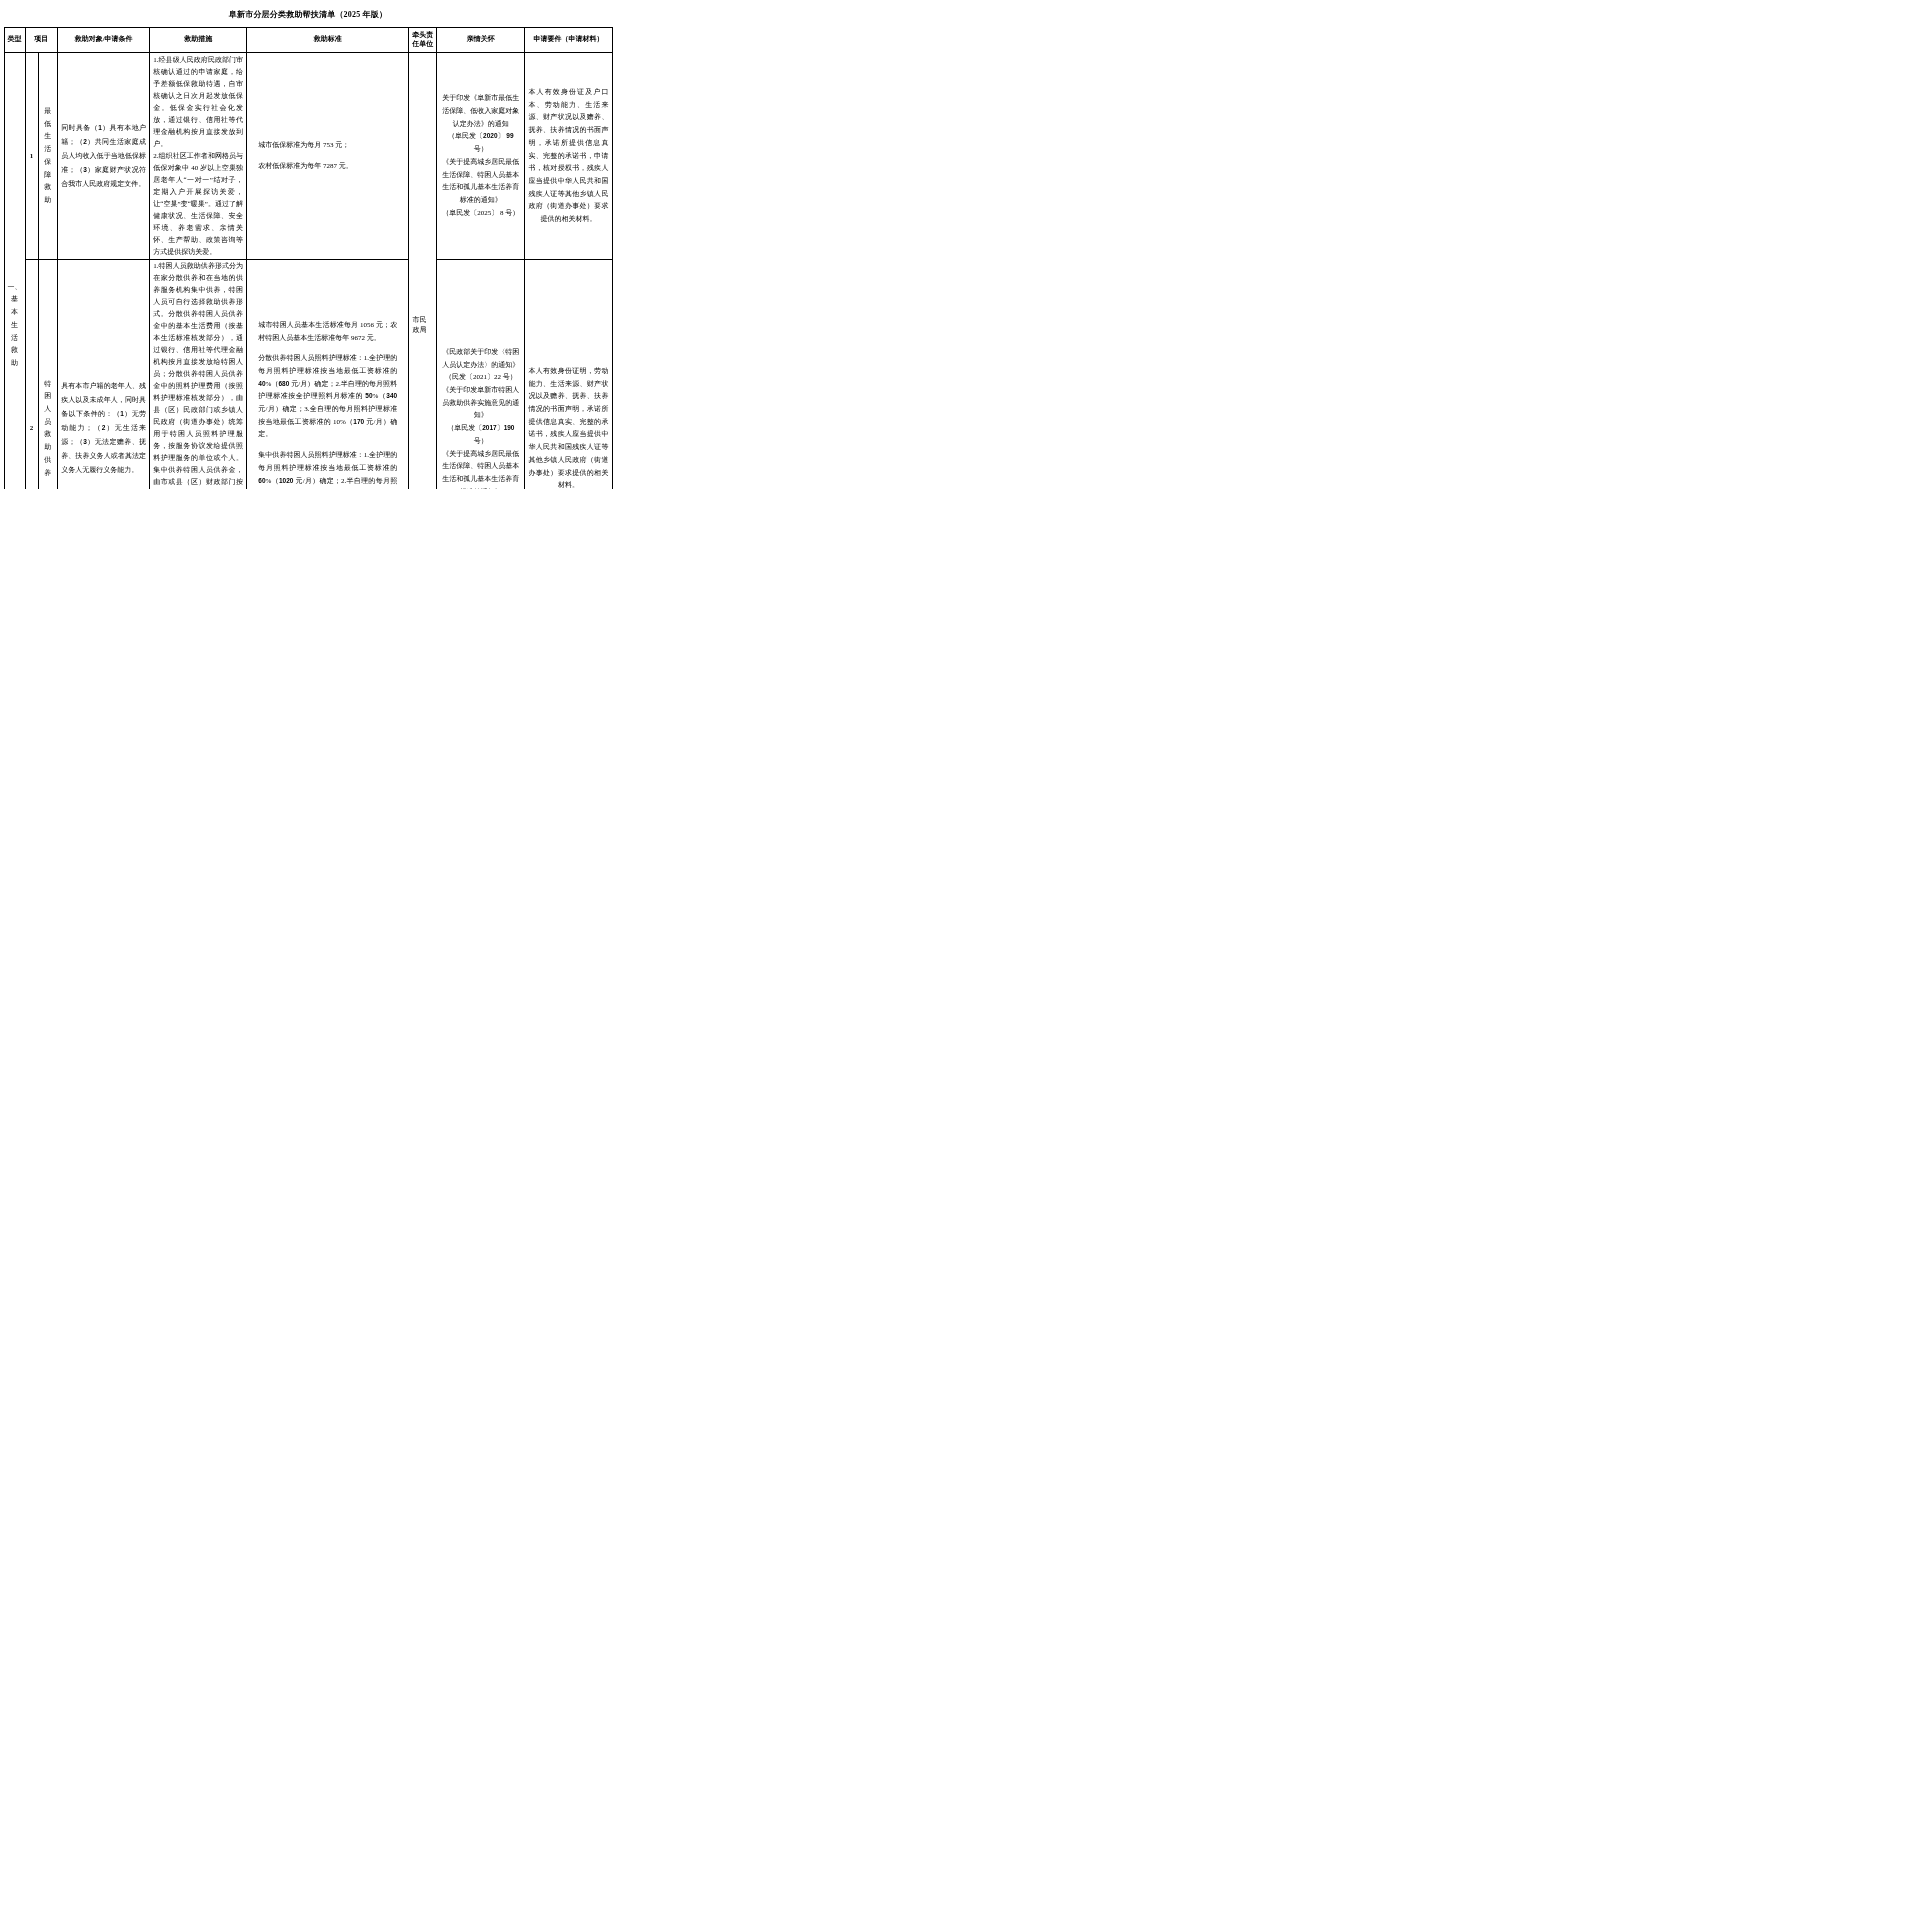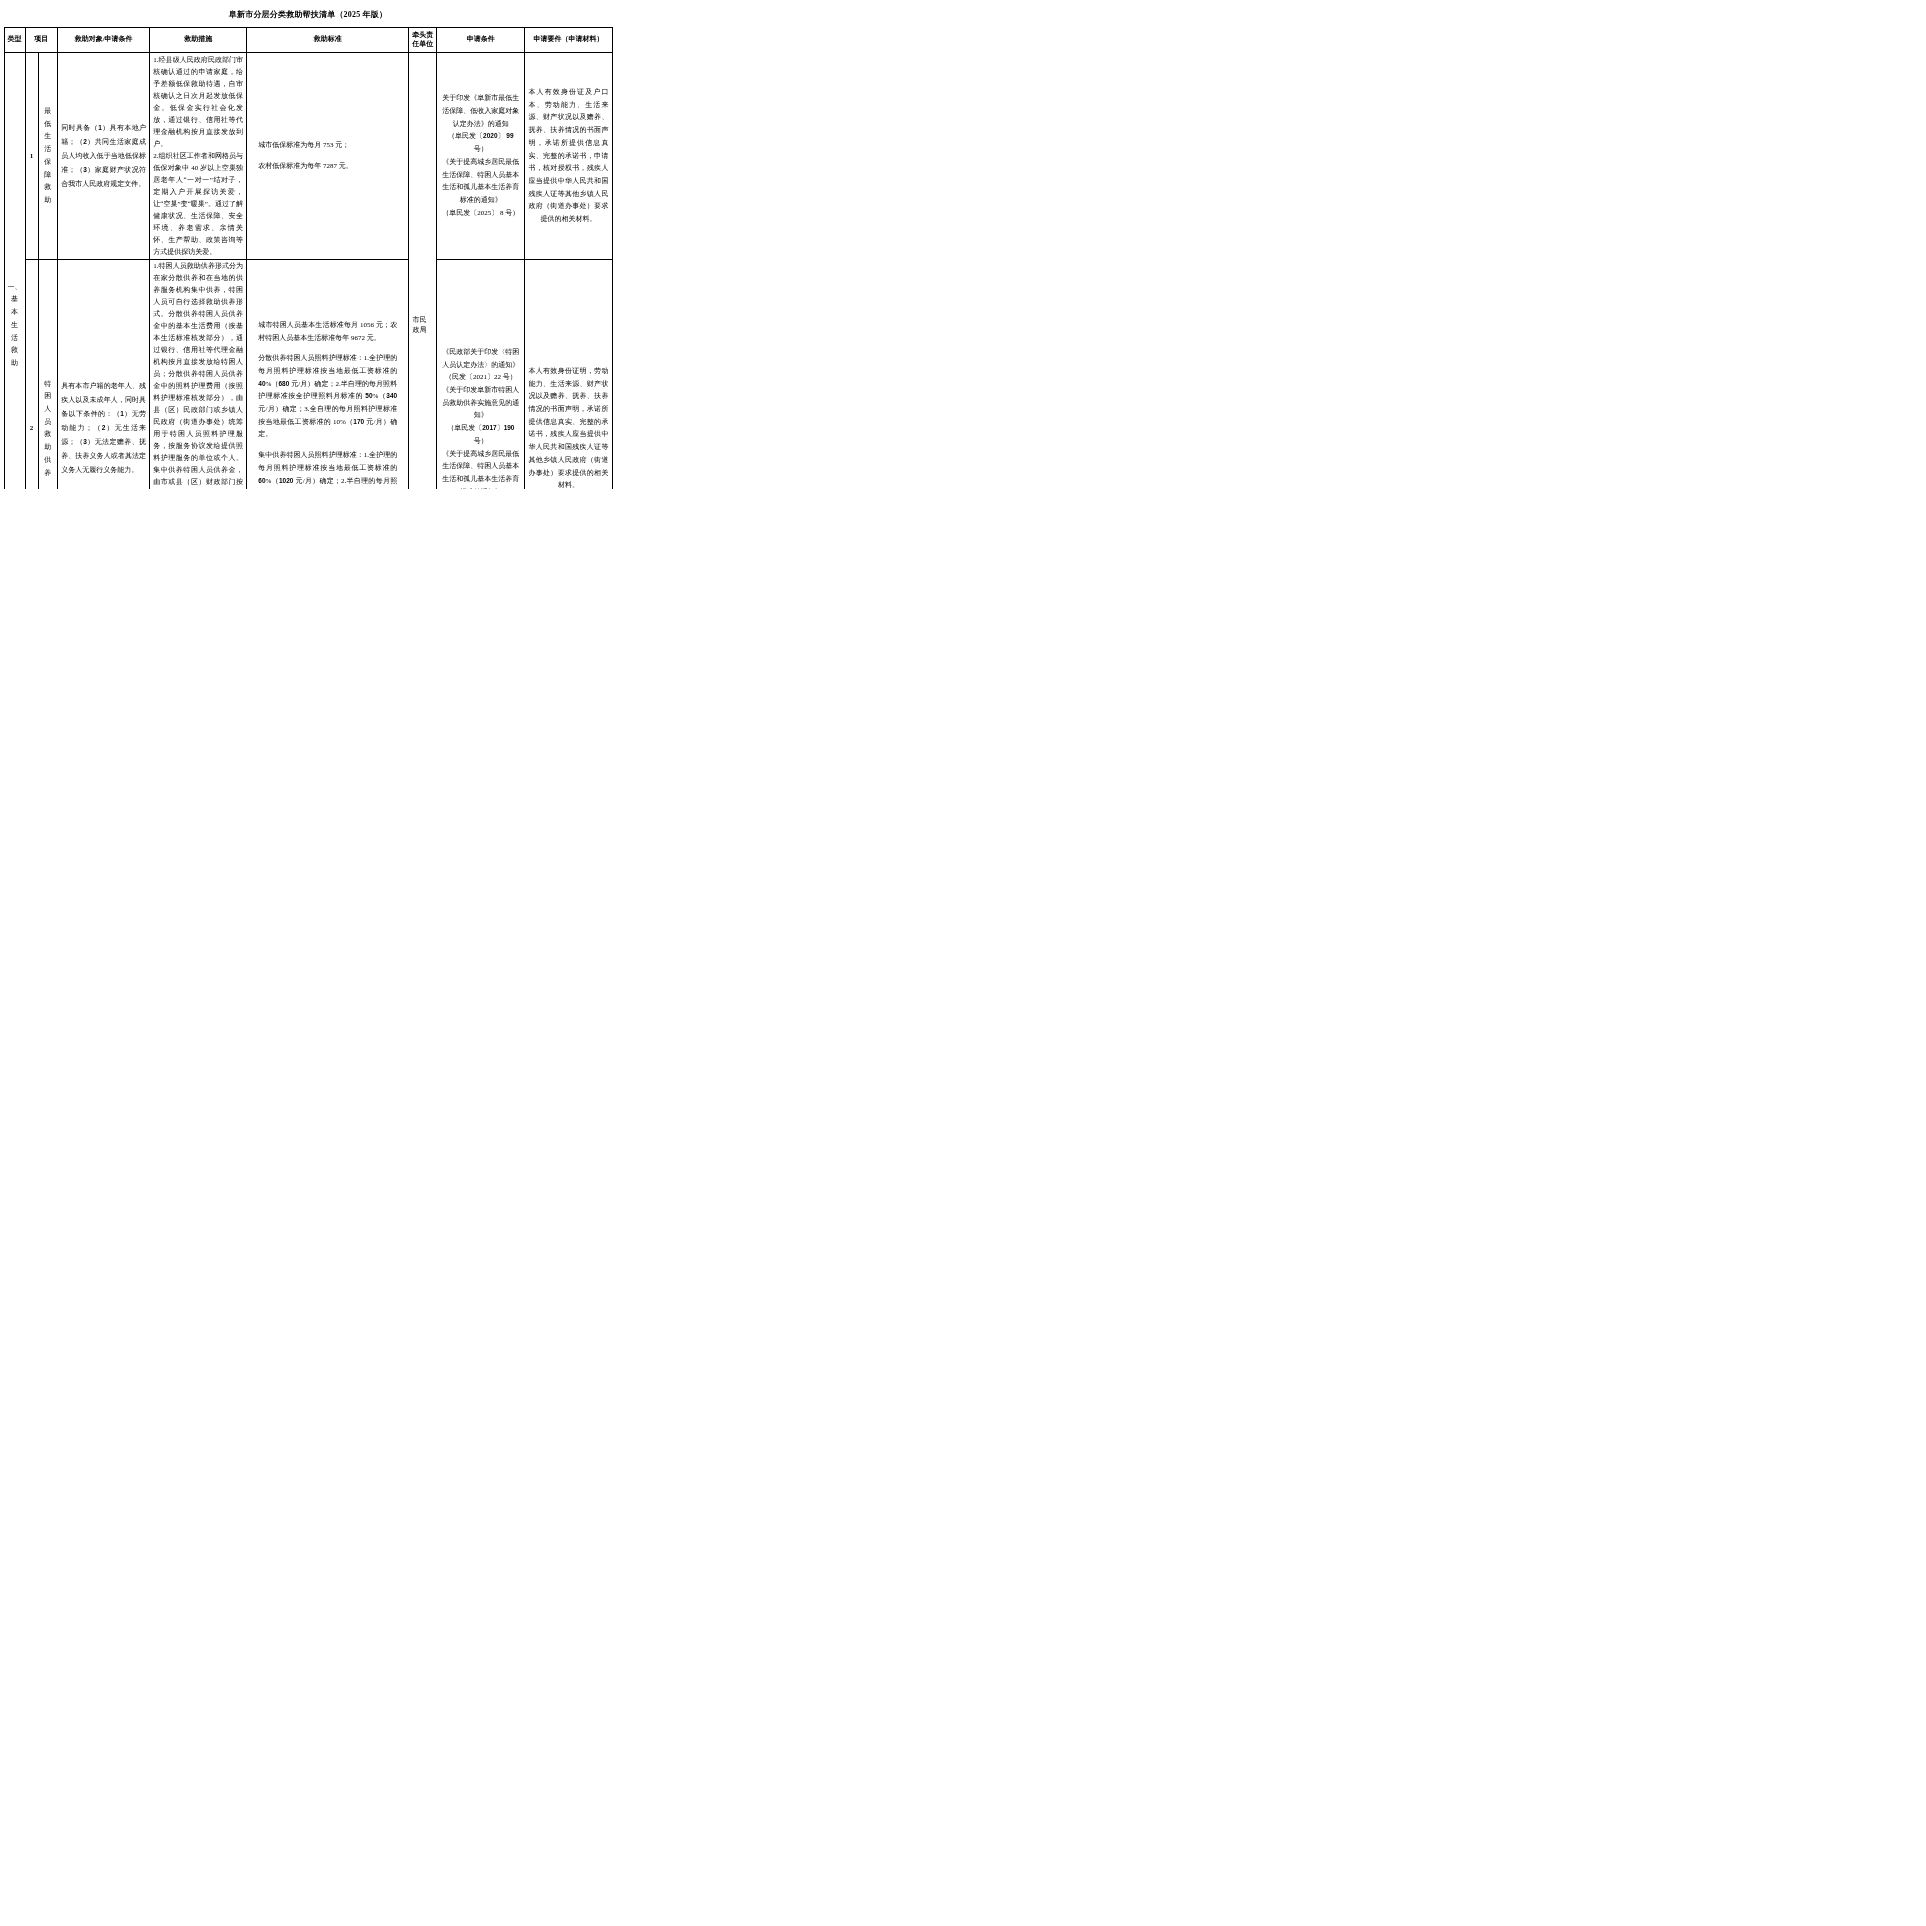--- a/index.html
+++ b/index.html
@@ -74,21 +74,21 @@
       <col class="c-req">
   </colgroup>
   <tbody>
       <tr class="hdr">
     <th>类型</th>
     <th colspan="2">项目</th>
     <th>救助对象/申请条件</th>
     <th>救助措施</th>
     <th>救助标准</th>
     <th class="th-lead">牵头责任单位</th>
-    <th>申请条件</th>
+    <th>亲情关怀</th>
     <th>申请要件（申请材料）</th>
   </tr>
   <tr class="r1">
     <td class="cell-type" rowspan="2">一、基本生活救助</td>
     <td class="cell-no">1</td>
     <td class="cell-proj">最低生活保障救助</td>
     <td class="cell-target">
           <p>同时具备（<span class="b">1</span>）具有本地户籍；（<span class="b">2</span>）共同生活家庭成员人均收入低于当地低保标准；（<span class="b">3</span>）家庭财产状况符合我市人民政府规定文件。</p>
         </td>
     <td class="cell-measure">

